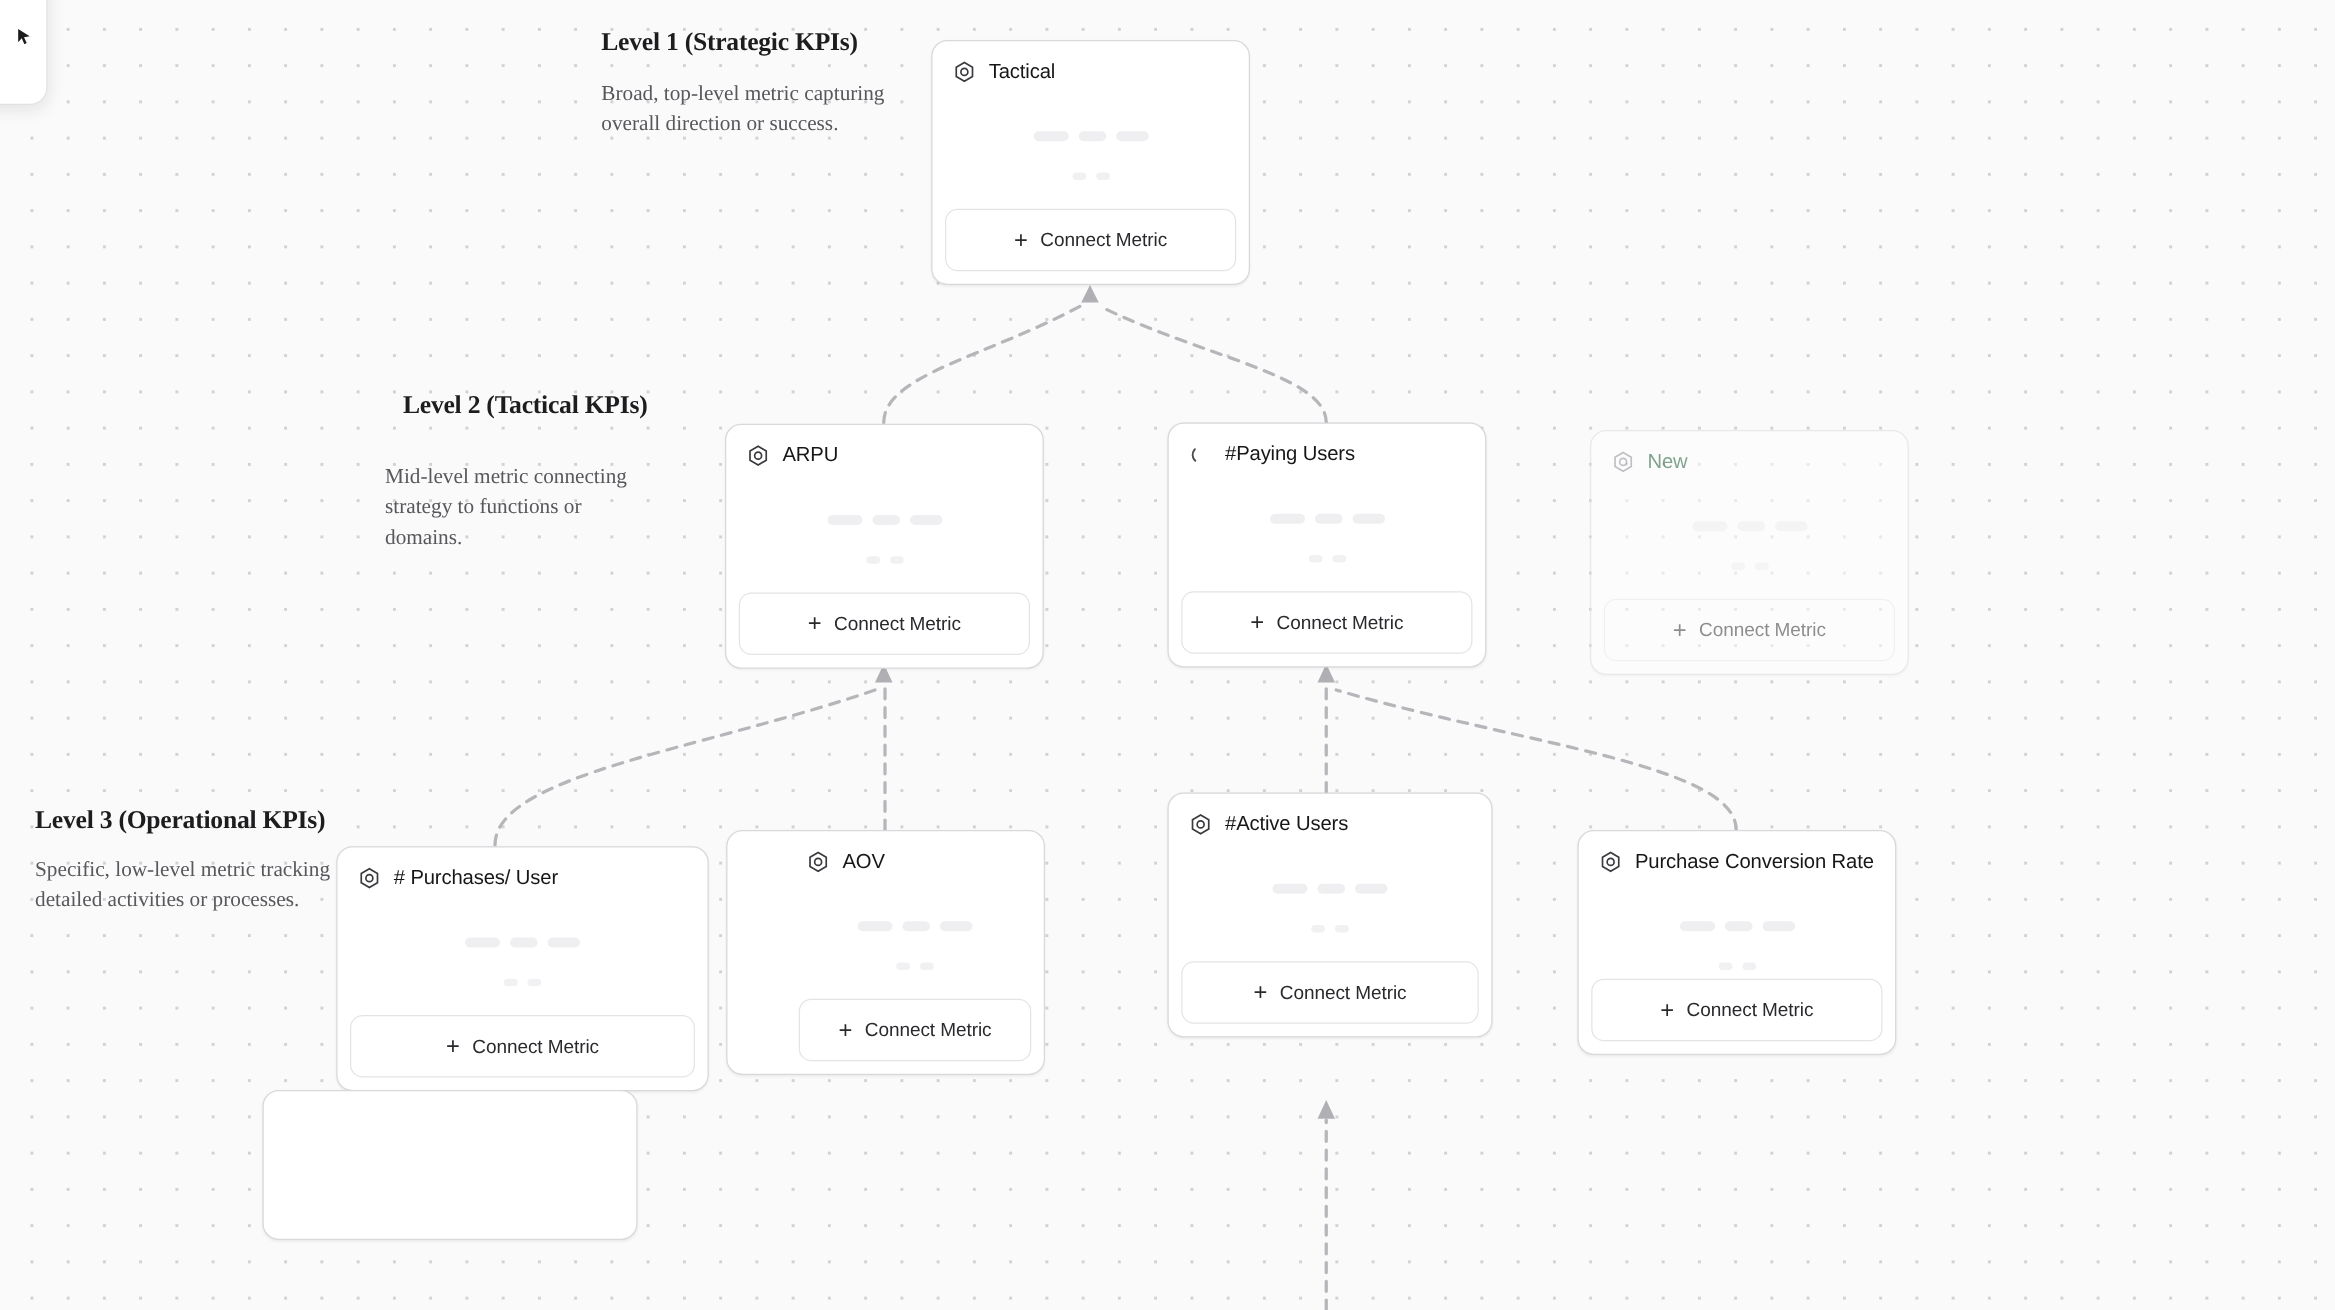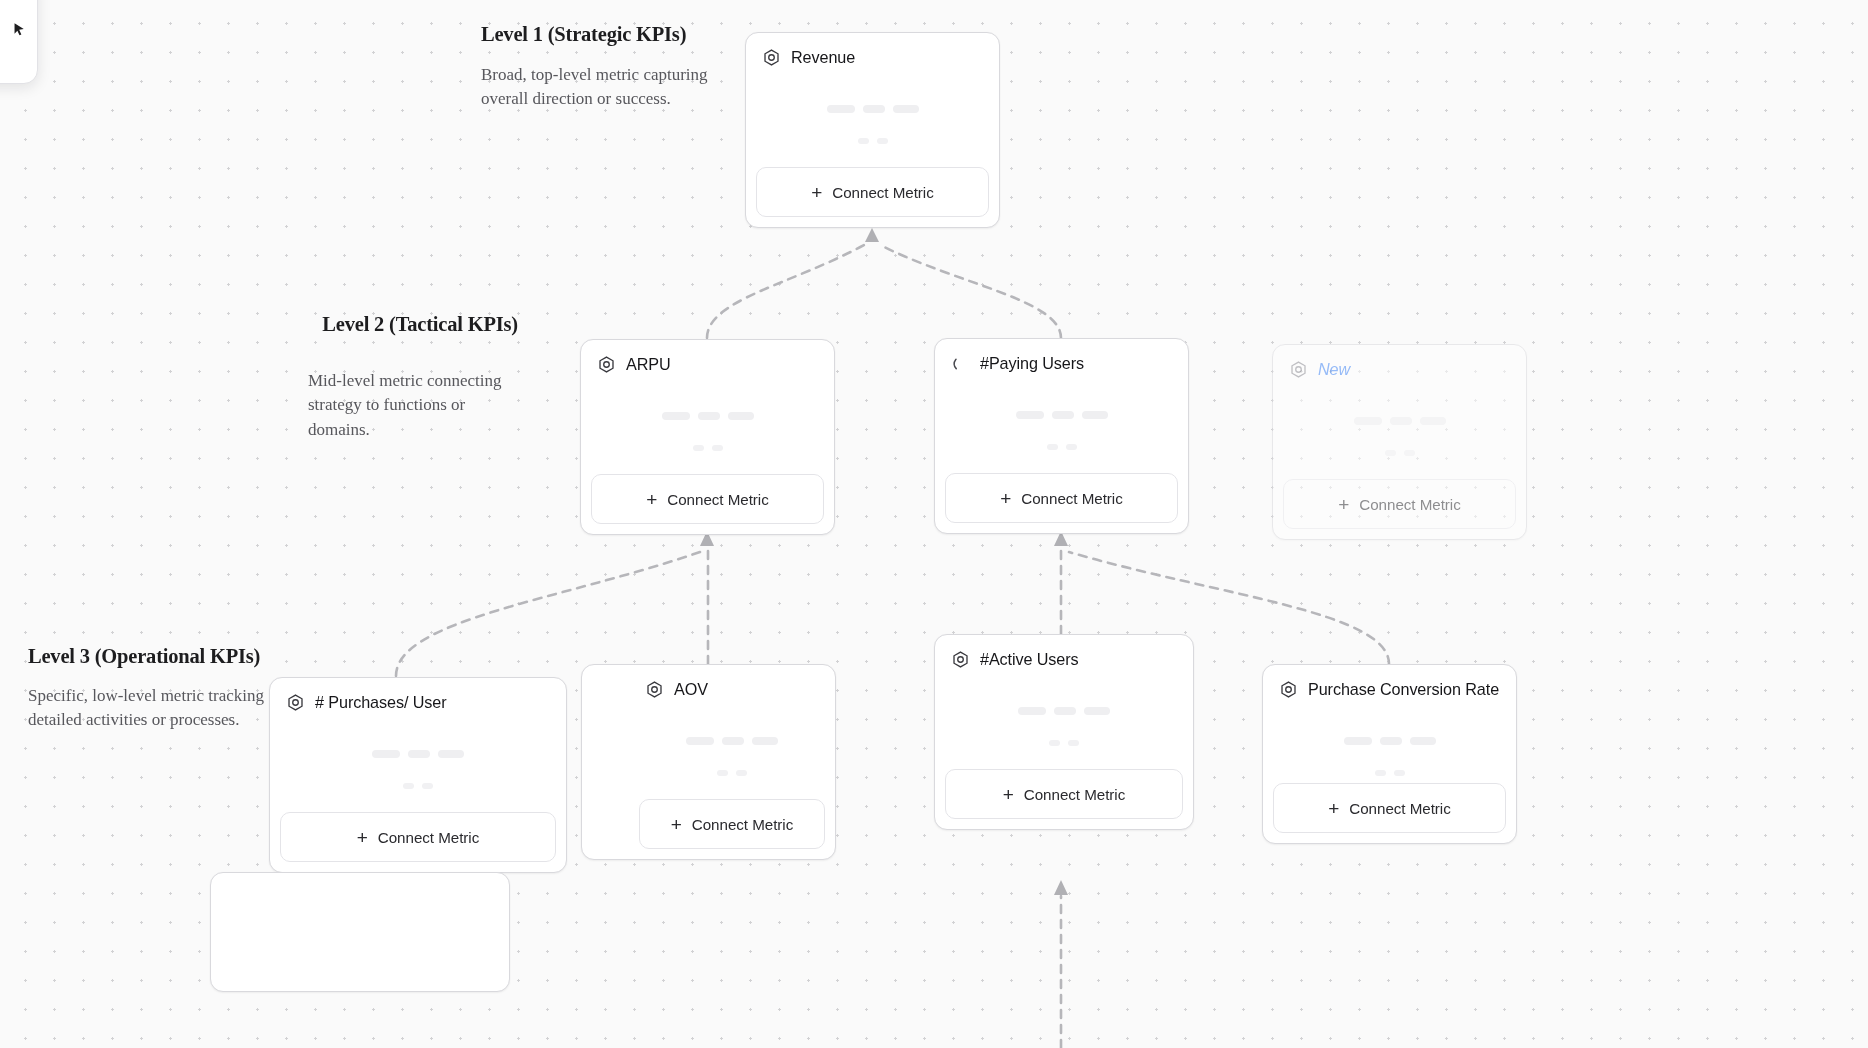--- a/index.html
+++ b/index.html
@@ -57,21 +57,21 @@
 
   .card-head {
     display: flex; align-items: center; gap: 10px;
     padding: 15px 16px 0 16px;
   }
   .card-icon { width: 19px; height: 19px; flex: 0 0 19px; display: block; }
   .card-title {
     font-size: 16.2px; color: #17171a; font-weight: 400;
     letter-spacing: -0.1px; white-space: nowrap;
   }
-  .card.muted .card-title { color: #3b82f6; font-style: italic; }
+  .card.muted .card-title { color: #14532d; }
 
   .card-body { flex: 1; position: relative; }
   .skel-row {
     position: absolute; left: 0; right: 0;
     display: flex; justify-content: center; gap: 8px;
   }
   .skel-row.r1 { top: 38px; }
   .skel-row.r2 { top: 71px; }
   .skel { height: 8px; border-radius: 4px; background: #efeff1; }
   .skel.w1 { width: 28px; }
@@ -149,21 +149,21 @@
     <div class="level-desc">Specific, low-level metric tracking
 detailed activities or processes.</div>
   </div>
 
   <div class="card" style="left:745px; top:32px; width:255px; height:196px;">
     <div class="card-head">
       <svg class="card-icon" viewBox="0 0 24 24">
         <path d="M12 2.6 L20.2 7.3 L20.2 16.7 L12 21.4 L3.8 16.7 L3.8 7.3 Z" fill="none" stroke="#3a3a3f" stroke-width="1.7"></path>
         <circle cx="12" cy="12" r="3.5" fill="none" stroke="#3a3a3f" stroke-width="1.7"></circle>
       </svg>
-      <span class="card-title">Revenue</span>
+      <span class="card-title">Tactical</span>
     </div>
     <div class="card-body">
       <div class="skel-row r1">
         <span class="skel w1"></span>
         <span class="skel w2"></span>
         <span class="skel w3"></span>
       </div>
       <div class="skel-row r2">
         <span class="skel sm"></span>
         <span class="skel sm"></span>

